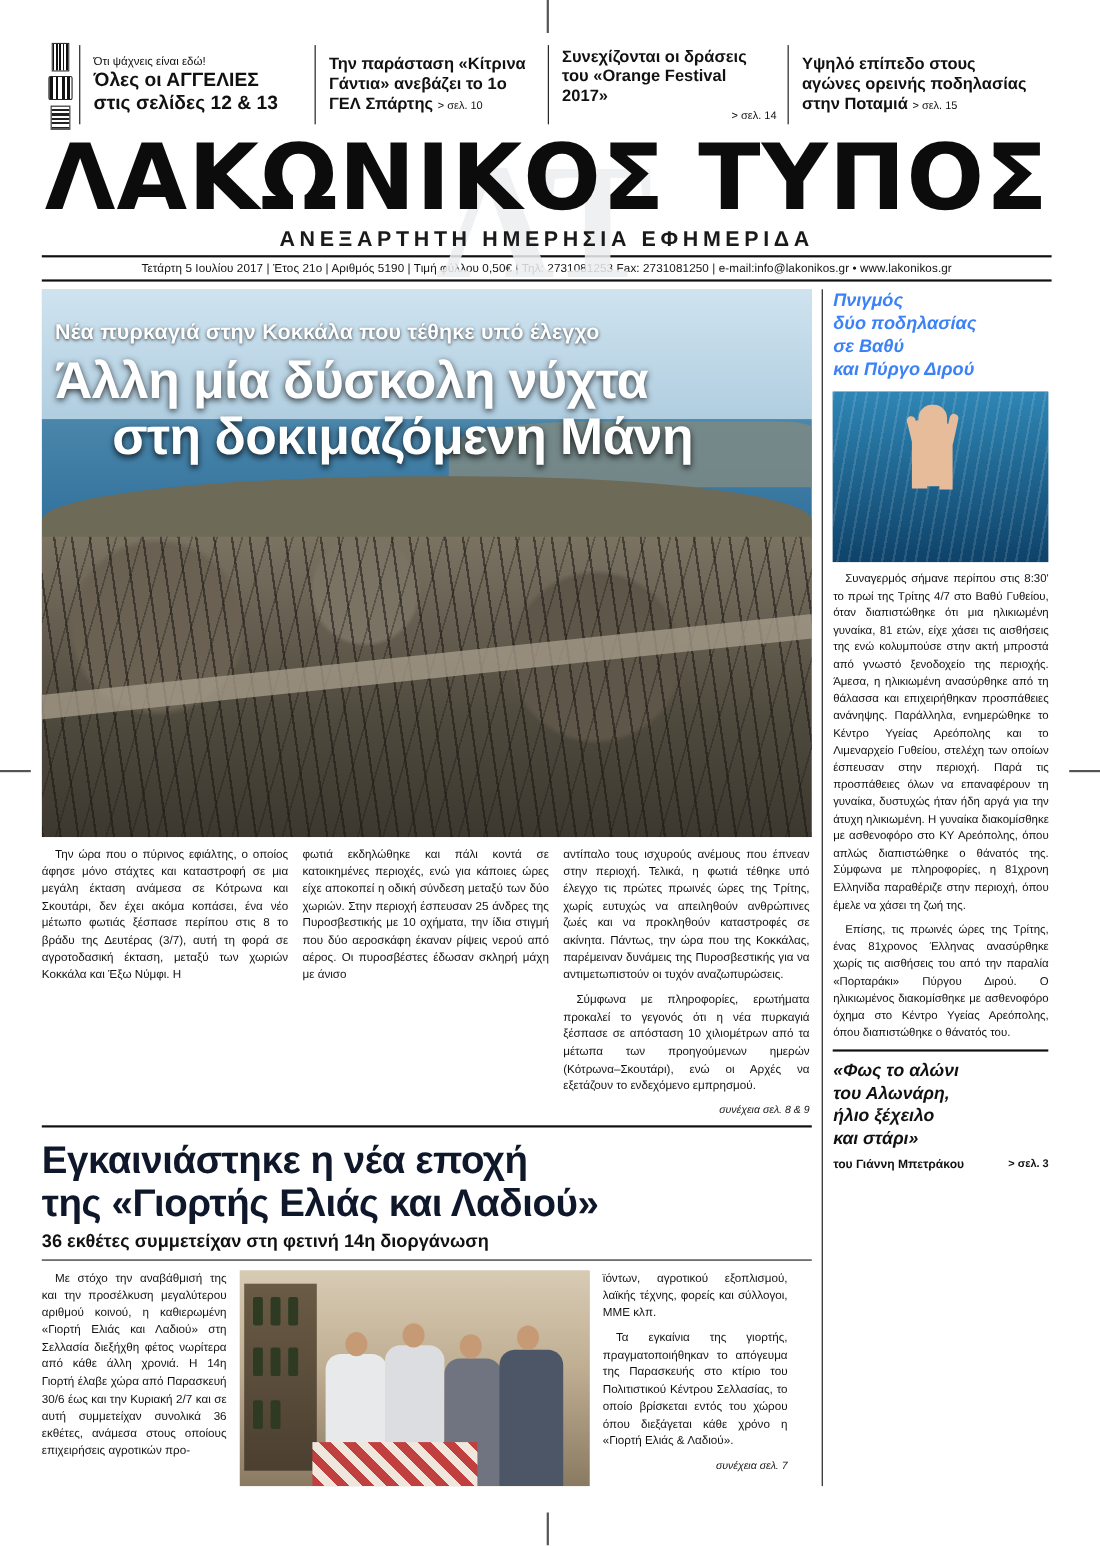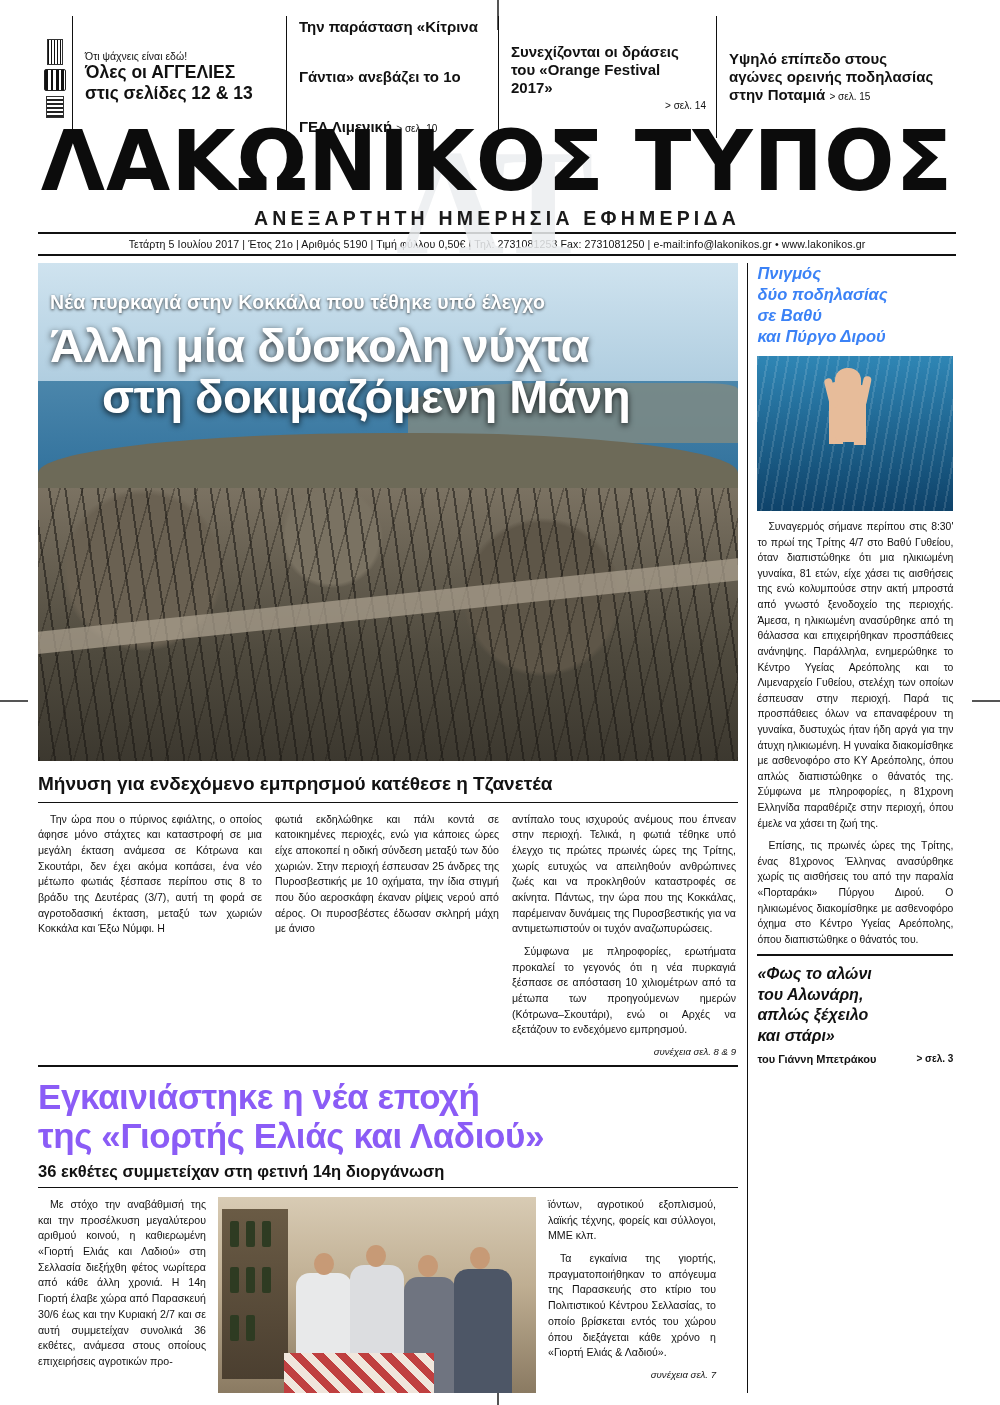--- a/index.html
+++ b/index.html
@@ -54,21 +54,21 @@
     display:flex; flex-direction:column; justify-content:center;
   }
   .teaser:last-child { border-right:none; }
   .teaser .small { font-size:10.5px; line-height:1.15; color:#111; }
   .teaser .huge {
     font-size:17.5px; font-weight:bold; line-height:1.2;
   }
   .teaser .t2 { font-size:15px; font-weight:bold; line-height:1.22; }
   .pageref { font-size:10px; font-weight:normal; font-style:normal; }
   .teaser-c1 { flex:0 0 214px; }
-  .teaser-c2 { flex:0 0 212px;gap:32px; }
+  .teaser-c2 { flex:0 0 212px; }
   .teaser-c3 { flex:0 0 218px; }
   .teaser-c4 { flex:1; }
 
   
   .masthead { position:relative; text-align:center; margin-top:4px; height:104px; }
   .masthead .ghost {
     position:absolute; left:50%; top:-4px; transform:translateX(-50%);
     font-size:150px; color:#eceef0; font-weight:bold; letter-spacing:4px;
     font-family:"Liberation Serif", serif; z-index:0; white-space:nowrap;
     opacity:.85;
@@ -151,21 +151,21 @@
   .cols3 .col { width:224px; }
   .bodytext { font-size:10.6px; line-height:1.48; text-align:justify; color:#121212; }
   .bodytext p { margin:0 0 7px; }
   .bodytext p.indent { text-indent:12px; }
   .contd { text-align:right; font-size:9.6px; font-style:italic; margin-top:2px; }
 
   
   .rule-mid { height:1.4px; background:#111; margin-top:6px; }
   .sec-head {
     margin-top:10px; font-size:35px; line-height:1.12; font-weight:bold;
-    letter-spacing:-.4px; color:#8b5cf6;
+    letter-spacing:-.4px; color:#0f172a;
   }
   .sec-head .l2 { display:block; }
   .sec-sub { margin-top:7px; font-size:16.5px; font-weight:bold; color:#111; }
   .sec-rule { height:1.2px; background:#111; margin-top:6px; }
 
   .sec-body { display:flex; margin-top:9px; gap:12px; }
   .sec-body .col { width:168px; }
   .sec-photo {
     width:318px; height:196px; position:relative; overflow:hidden;
     background:linear-gradient(#c9b79c,#8d7d66);
@@ -242,21 +242,21 @@
       </div>
       <div class="teaser-cells">
         <div class="teaser teaser-c1">
           <div class="small">Ότι ψάχνεις είναι εδώ!</div>
           <div class="huge">Όλες οι ΑΓΓΕΛΙΕΣ</div>
           <div class="huge">στις σελίδες 12 &amp; 13</div>
         </div>
         <div class="teaser teaser-c2">
           <div class="t2">Την παράσταση «Κίτρινα</div>
           <div class="t2">Γάντια» ανεβάζει το 1ο</div>
-          <div class="t2"><span>ΓΕΛ Λιμενική</span> <span class="pageref">&gt; σελ. 10</span></div>
+          <div class="t2"><span>ΓΕΛ Σπάρτης</span> <span class="pageref">&gt; σελ. 10</span></div>
         </div>
         <div class="teaser teaser-c3">
           <div class="t2">Συνεχίζονται οι δράσεις</div>
           <div class="t2">του «Orange Festival 2017»</div>
           <div class="pageref" style="text-align:right;margin-top:3px;">&gt; σελ. 14</div>
         </div>
         <div class="teaser teaser-c4">
           <div class="t2">Υψηλό επίπεδο στους</div>
           <div class="t2">αγώνες ορεινής ποδηλασίας</div>
           <div class="t2"><span>στην Ποταμιά</span> <span class="pageref">&gt; σελ. 15</span></div>
@@ -286,21 +286,20 @@
           <div class="road"></div>
           <div class="photo-overlay">
             <div class="kicker-lead">Νέα πυρκαγιά στην Κοκκάλα που τέθηκε υπό έλεγχο</div>
             <div class="lead-title">
               <span>Άλλη μία δύσκολη νύχτα</span>
               <span class="l2">στη δοκιμαζόμενη Μάνη</span>
             </div>
           </div>
         </div>
 
-        <div class="lead-sub">Μήνυση για ενδεχόμενο εμπρησμού κατέθεσε η Τζανετέα</div>
 
         <div class="cols3">
           <div class="col bodytext">
             <p class="indent">Την ώρα που ο πύρινος εφιάλτης, ο οποίος άφησε μόνο στάχτες και καταστροφή σε μια μεγάλη έκταση ανάμεσα σε Κότρωνα και Σκουτάρι, δεν έχει ακόμα κοπάσει, ένα νέο μέτωπο φωτιάς ξέσπασε περίπου στις 8 το βράδυ της Δευτέρας (3/7), αυτή τη φορά σε αγροτοδασική έκταση, μεταξύ των χωριών Κοκκάλα και Έξω Νύμφι. Η</p>
           </div>
           <div class="col bodytext">
             <p>φωτιά εκδηλώθηκε και πάλι κοντά σε κατοικημένες περιοχές, ενώ για κάποιες ώρες είχε αποκοπεί η οδική σύνδεση μεταξύ των δύο χωριών. Στην περιοχή έσπευσαν 25 άνδρες της Πυροσβεστικής με 10 οχήματα, την ίδια στιγμή που δύο αεροσκάφη έκαναν ρίψεις νερού από αέρος. Οι πυροσβέστες έδωσαν σκληρή μάχη με άνισο</p>
           </div>
           <div class="col bodytext">
             <p>αντίπαλο τους ισχυρούς ανέμους που έπνεαν στην περιοχή. Τελικά, η φωτιά τέθηκε υπό έλεγχο τις πρώτες πρωινές ώρες της Τρίτης, χωρίς ευτυχώς να απειληθούν ανθρώπινες ζωές και να προκληθούν καταστροφές σε ακίνητα. Πάντως, την ώρα που της Κοκκάλας, παρέμειναν δυνάμεις της Πυροσβεστικής για να αντιμετωπιστούν οι τυχόν αναζωπυρώσεις.</p>
@@ -372,21 +371,21 @@
         <div class="rc-body">
           <p class="indent">Συναγερμός σήμανε περίπου στις 8:30' το πρωί της Τρίτης 4/7 στο Βαθύ Γυθείου, όταν διαπιστώθηκε ότι μια ηλικιωμένη γυναίκα, 81 ετών, είχε χάσει τις αισθήσεις της ενώ κολυμπούσε στην ακτή μπροστά από γνωστό ξενοδοχείο της περιοχής. Άμεσα, η ηλικιωμένη ανασύρθηκε από τη θάλασσα και επιχειρήθηκαν προσπάθειες ανάνηψης. Παράλληλα, ενημερώθηκε το Κέντρο Υγείας Αρεόπολης και το Λιμεναρχείο Γυθείου, στελέχη των οποίων έσπευσαν στην περιοχή. Παρά τις προσπάθειες όλων να επαναφέρουν τη γυναίκα, δυστυχώς ήταν ήδη αργά για την άτυχη ηλικιωμένη. Η γυναίκα διακομίσθηκε με ασθενοφόρο στο ΚΥ Αρεόπολης, όπου απλώς διαπιστώθηκε ο θάνατός της. Σύμφωνα με πληροφορίες, η 81χρονη Ελληνίδα παραθέριζε στην περιοχή, όπου έμελε να χάσει τη ζωή της.</p>
           <p class="indent">Επίσης, τις πρωινές ώρες της Τρίτης, ένας 81χρονος Έλληνας ανασύρθηκε χωρίς τις αισθήσεις του από την παραλία «Πορταράκι» Πύργου Διρού. Ο ηλικιωμένος διακομίσθηκε με ασθενοφόρο όχημα στο Κέντρο Υγείας Αρεόπολης, όπου διαπιστώθηκε ο θάνατός του.</p>
         </div>
 
         <div class="rc-rule"></div>
 
         <div class="rc-quote">
           <div>«Φως το αλώνι</div>
           <div>του Αλωνάρη,</div>
-          <div>απλώς ξέχειλο</div>
+          <div>ήλιο ξέχειλο</div>
           <div>και στάρι»</div>
         </div>
         <div class="rc-author">
           <span class="rc-pageref">&gt; σελ. 3</span>
           <span>του Γιάννη Μπετράκου</span>
         </div>
       </div>
 
     </div>
   </div>

